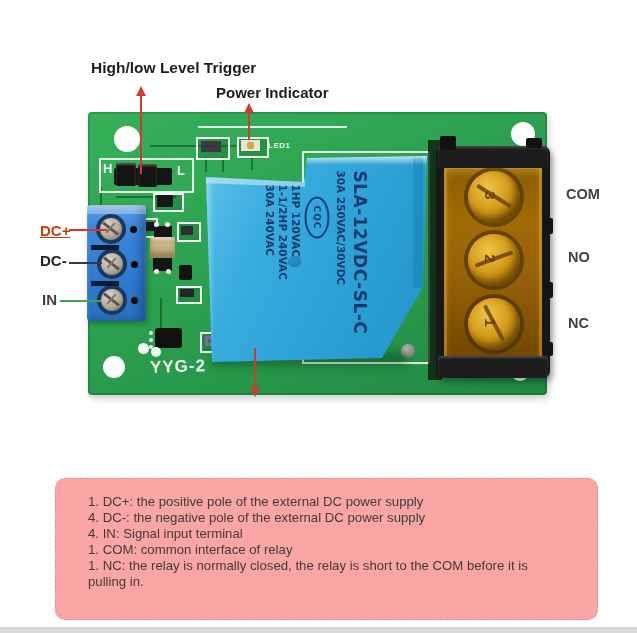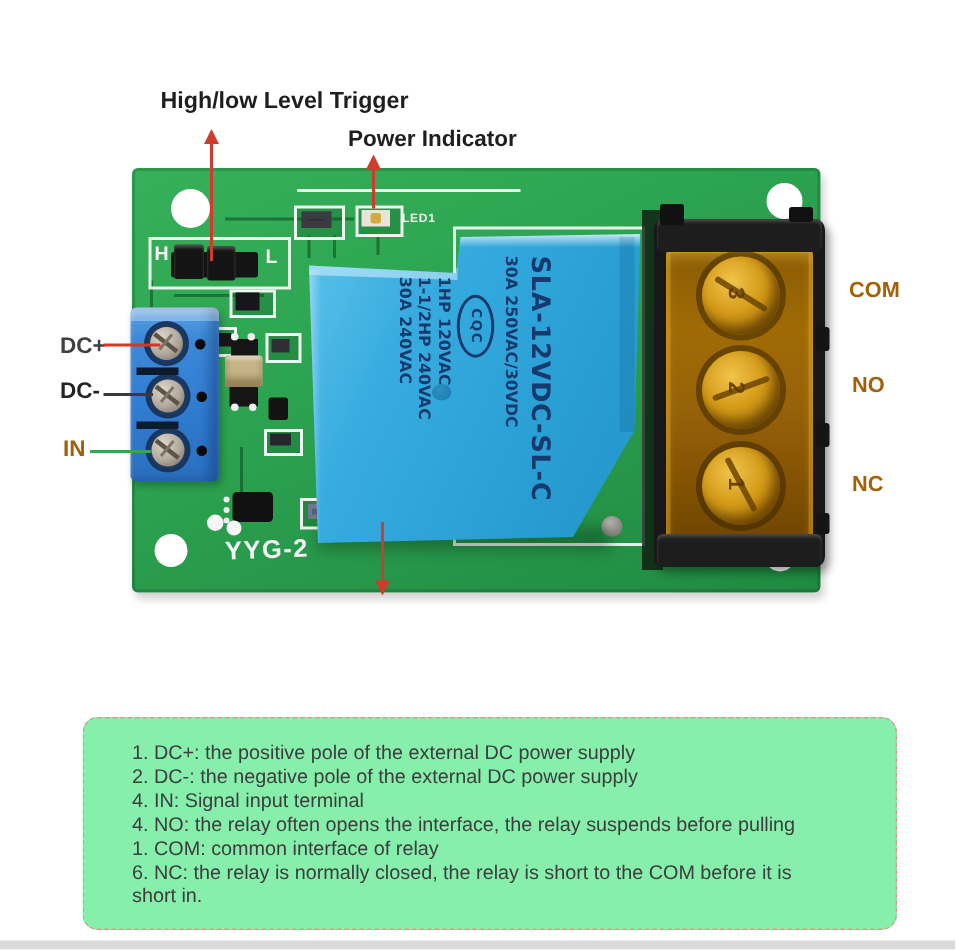--- a/index.html
+++ b/index.html
@@ -49,33 +49,33 @@
              box-shadow:inset 0 0 0 3px rgba(255,190,40,.3), inset 0 6px 8px rgba(255,210,80,.35);}
   .out-cap{position:absolute;left:4px;width:110px;height:22px;background:#1d1d1d;border-radius:4px;
            box-shadow:inset 0 2px 2px rgba(255,255,255,.18);}
   .oscrew{position:absolute;left:34px;width:52px;height:52px;border-radius:50%;
           background:radial-gradient(circle at 38% 32%,#f0c44a 0%,#d49a18 45%,#a97408 75%,#7d5203 100%);
           box-shadow:0 0 0 4px rgba(60,38,0,.55), inset -4px -5px 7px rgba(60,35,0,.55);}
   .oslot{position:absolute;left:6px;top:23px;width:40px;height:4px;background:rgba(100,62,0,.8);transform:rotate(32deg);border-radius:2px;}
   .onum{position:absolute;left:18px;top:16px;font-size:15px;font-weight:bold;color:rgba(96,58,0,.9);transform:rotate(90deg);}
   .bump{position:absolute;width:9px;height:16px;background:#141414;border-radius:2px;z-index:5;}
   
-  .anno{color:#1e1e1e;font-size:15.5px;font-weight:600;z-index:7;white-space:nowrap;margin-left:16px;}
-  .lbl-red{color:#404040;}
-  .lbl-green{color:#a16207;}
+  .anno{color:#1e1e1e;font-size:15.5px;font-weight:600;z-index:7;white-space:nowrap;}
+  .lbl-red{color:#c2410c;text-decoration:underline;}
+  .lbl-green{color:#404040;}
   .lead{height:2px;z-index:7;}
   .arrow-line{width:2px;background:#cf3b2d;z-index:7;}
   .ah-up{width:0;height:0;border-left:5px solid transparent;border-right:5px solid transparent;
          border-bottom:10px solid #cf3b2d;z-index:7;}
   .ah-down{width:0;height:0;border-left:5px solid transparent;border-right:5px solid transparent;
            border-top:10px solid #cf3b2d;z-index:7;}
   .side-label{font-size:14.5px;font-weight:bold;z-index:7;white-space:nowrap;}
   
   .notes{left:55px;top:478px;width:543px;height:142px;z-index:7;border:1.6px dashed #ea9086;
-         border-radius:10px;background:#86efac;box-sizing:border-box;padding:15px 8px 0 32px;}
+         border-radius:10px;background:#fca5a5;box-sizing:border-box;padding:15px 8px 0 32px;}
   .notes div{font-size:13.2px;line-height:15.9px;color:#3d3d3d;}
   .bottom-strip{left:0;top:627px;width:637px;height:6px;background:#d9d9d9;z-index:7;}
 </style>
 </head>
 <body>
 
 <div class="canvas">
 
   <div class="abs board"></div>
 
@@ -232,23 +232,22 @@
   <div class="abs lead" style="left:69px;top:262px;width:33px;background:#3a3a3a;"></div>
   <div class="abs side-label lbl-green" style="left:42px;top:291px;font-size:15px;">IN</div>
   <div class="abs lead" style="left:60px;top:300px;width:41px;background:#3ba54b;"></div>
 
   <div class="abs side-label lbl-green" style="left:566px;top:186px;">COM</div>
   <div class="abs side-label lbl-green" style="left:568px;top:249px;">NO</div>
   <div class="abs side-label lbl-green" style="left:568px;top:315px;">NC</div>
 
   <div class="abs notes">
     <div>1. DC+: the positive pole of the external DC power supply</div>
-    <div>2. DC-: the negative pole of the external DC power supply</div>
+    <div>4. DC-: the negative pole of the external DC power supply</div>
     <div>4. IN: Signal input terminal</div>
-    <div>4. NO: the relay often opens the interface, the relay suspends before pulling</div>
     <div>1. COM: common interface of relay</div>
-    <div>6. NC: the relay is normally closed, the relay is short to the COM before it is</div>
-    <div>short in.</div>
+    <div>1. NC: the relay is normally closed, the relay is short to the COM before it is</div>
+    <div>pulling in.</div>
   </div>
 
   <div class="abs bottom-strip"></div>
 
 </div>
 
 </body></html>

